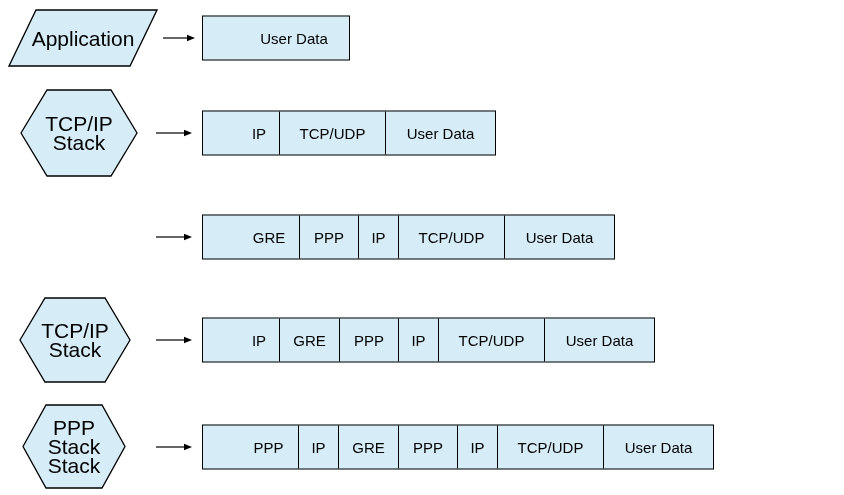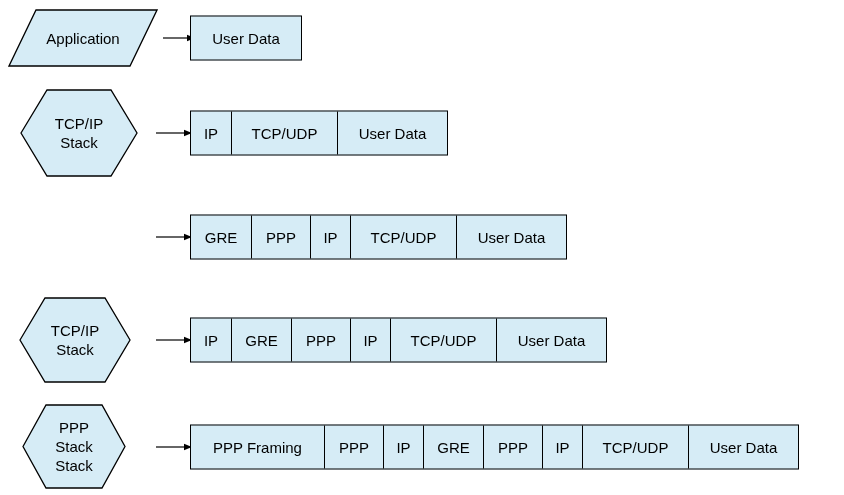--- a/index.html
+++ b/index.html
@@ -12,29 +12,30 @@
     color: #000000;
     overflow: hidden;
   }
   .row { position: absolute; left: 0; right: 0; }
   .stage { position: absolute; top: 0; }
   .stage svg { display: block; }
   .stage-label {
     position: absolute; inset: 0;
     display: flex; flex-direction: column;
     align-items: center; justify-content: center;
-    font-size: 15px; line-height: 19px;
+    font-size: 21px; line-height: 19px;
     text-align: center;
   }
   .arrow { position: absolute; top: 50%; transform: translateY(-50%); }
   .packets {
-    position: absolute; left: 190px; top: 50%; transform: translateY(-50%);
+    position: absolute; left: 202px; top: 50%; transform: translateY(-50%);
     display: flex; height: 43px;
     border: 1.5px solid #000000;
     box-sizing: content-box;
+    padding-left: 36px;
   }
   .cell {
     display: flex; align-items: center; justify-content: center;
     font-size: 15px; white-space: nowrap;
     box-sizing: border-box;
     height: 100%;
   }
   .cell + .cell { border-left: 1.2px solid #000000; }
 </style>
 </head>
@@ -123,21 +124,20 @@
           <div>PPP</div>
           <div>Stack</div>
           <div>Stack</div>
         </div>
       </div>
       <svg class="arrow" width="38" height="10" style="left: 155px;">
         <line x1="1" y1="5" x2="30" y2="5" stroke="#000000" stroke-width="1.2"></line>
         <polygon points="29,1.7999999999999998 37,5 29,8.2" fill="#000000"></polygon>
       </svg>
       <div class="packets" style="background: rgb(214, 236, 246);">
-        <div class="cell" style="width: 133px;">PPP Framing</div>
         <div class="cell" style="width: 59px;">PPP</div>
         <div class="cell" style="width: 40px;">IP</div>
         <div class="cell" style="width: 60px;">GRE</div>
         <div class="cell" style="width: 59px;">PPP</div>
         <div class="cell" style="width: 40px;">IP</div>
         <div class="cell" style="width: 106px;">TCP/UDP</div>
         <div class="cell" style="width: 110px;">User Data</div>
       </div>
     </div>
   </div>

